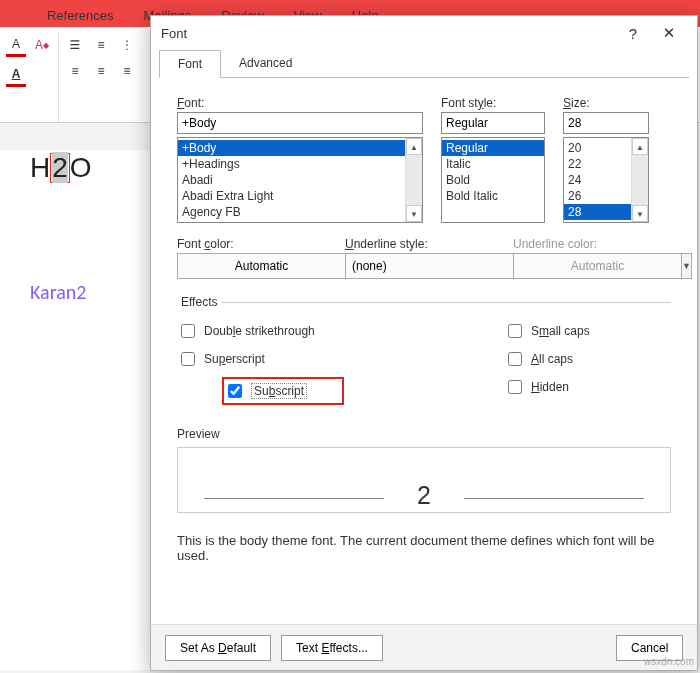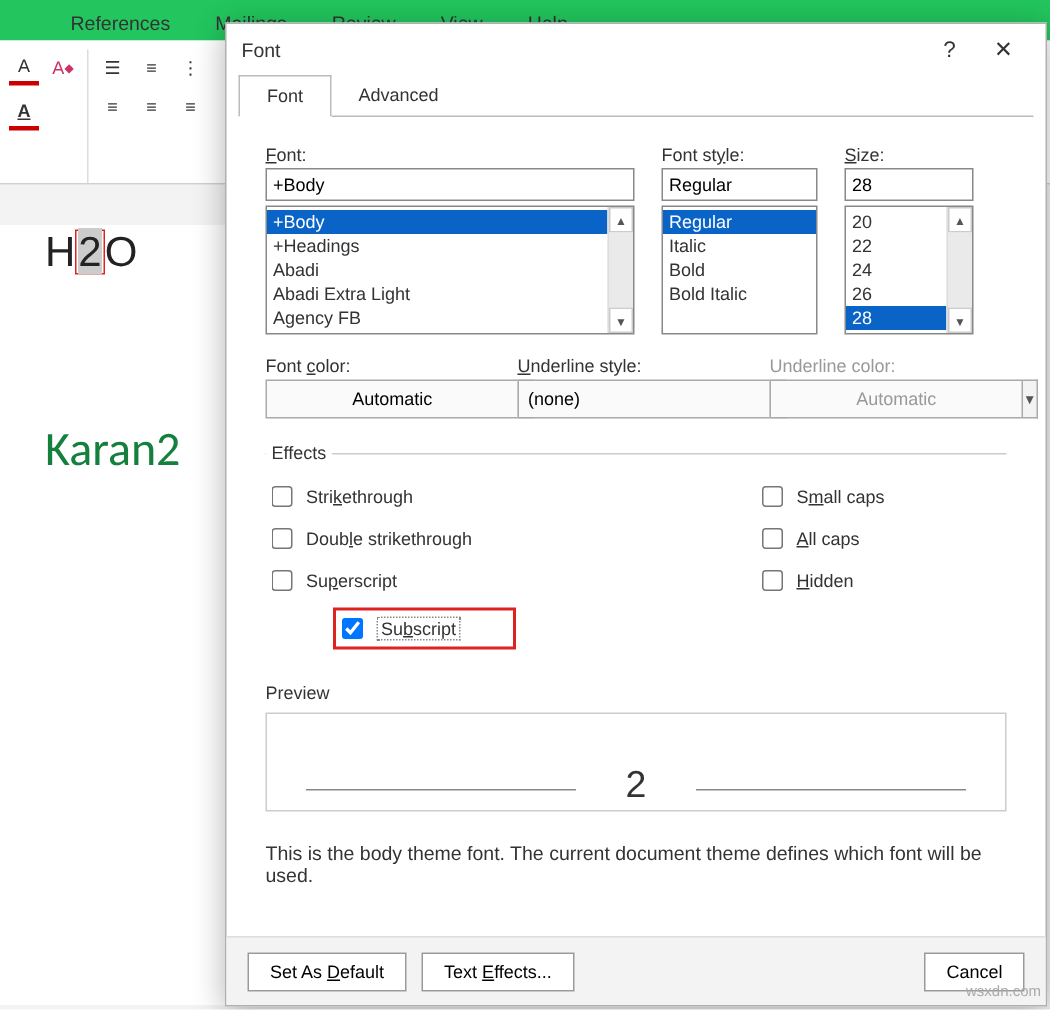--- a/index.html
+++ b/index.html
@@ -1,26 +1,26 @@
 <!DOCTYPE html>
 <html><head>
 <meta charset="utf-8">
 <style>
   * { box-sizing: border-box; font-family: "Segoe UI", Arial, sans-serif; }
   body { margin: 0; width: 700px; height: 673px; background: #f3f3f3; color: #333; font-size: 12px; position: relative; overflow: hidden; }
-  .ribbon-tabs { display: flex; background: #22c55e; padding: 4px 0 0 0; font-size: 13px; gap: 26px; padding-left: 45px; }
+  .ribbon-tabs { display: flex; background: #ef4444; padding: 4px 0 0 0; font-size: 13px; gap: 26px; padding-left: 45px; }
   .ribbon-tabs span { padding: 4px 2px; }
   .ribbon { background:#fff; border-bottom:1px solid #d0d0d0; height:96px; padding:6px 0 0 2px; display:flex; }
   .rib-group { display:flex; gap:2px; padding:0 4px; align-items:flex-start; }
   .rib-btn { width:24px; height:24px; display:flex; align-items:center; justify-content:center; }
   .doc-area { position:absolute; left:0; top:150px; width:160px; background:#fff; height:520px; border-right:1px solid #ddd; }
   .doc-text1 { position:absolute; left:30px; top:150px; font-size:28px; font-family:'Calibri',sans-serif; color:#222; }
   .doc-text1 .sel { border:1px solid #d22; display:inline-block; line-height:1; padding:0 1px; }
   .doc-text1 .sel-inner { background:#cccccc; }
-  .doc-text2 { position:absolute; left:30px; top:280px; font-size:32px; font-family:'Calibri',sans-serif; color:#15803d; }
+  .doc-text2 { position:absolute; left:30px; top:280px; font-size:20px; font-family:'Calibri',sans-serif; color:#8b5cf6; }
 
   .dialog { position:absolute; left:150px; top:15px; width:548px; height:656px; background:#fff; border:1px solid #b0b0b0; box-shadow:0 4px 20px rgba(0,0,0,.3); }
   .dlg-title { display:flex; align-items:center; height:34px; padding:0 10px; }
   .dlg-title .t { flex:1; font-size:13px; }
   .dlg-title .hx { width:36px; text-align:center; font-size:15px; }
   .tabs { display:flex; margin:0 8px; border-bottom:1px solid #bbb; }
   .tab { padding:6px 18px; font-size:12px; }
   .tab.active { border:1px solid #bbb; border-bottom:1px solid #fff; margin-bottom:-1px; background:#fff; }
   .dlg-body { padding:18px 26px 0 26px; }
   .row { display:flex; gap:18px; }
@@ -199,24 +199,20 @@
         </div>
       </div>
     </div>
 
     <fieldset class="effects">
       <legend>Effects</legend>
       <div class="fx-cols">
         <div class="fx-col">
           <label class="chk">
               <input type="checkbox" style="">
-              <span>Stri<u>k</u>ethrough</span>
-            </label>
-          <label class="chk">
-              <input type="checkbox" style="">
               <span>Doub<u>l</u>e strikethrough</span>
             </label>
           <label class="chk">
               <input type="checkbox" style="">
               <span>Su<u>p</u>erscript</span>
             </label>
           <span class="marked">
             <label class="chk">
                 <input type="checkbox" checked="" style="">
                 <span style="border:1px dotted #888;padding:0 2px">Su<u>b</u>script</span>

